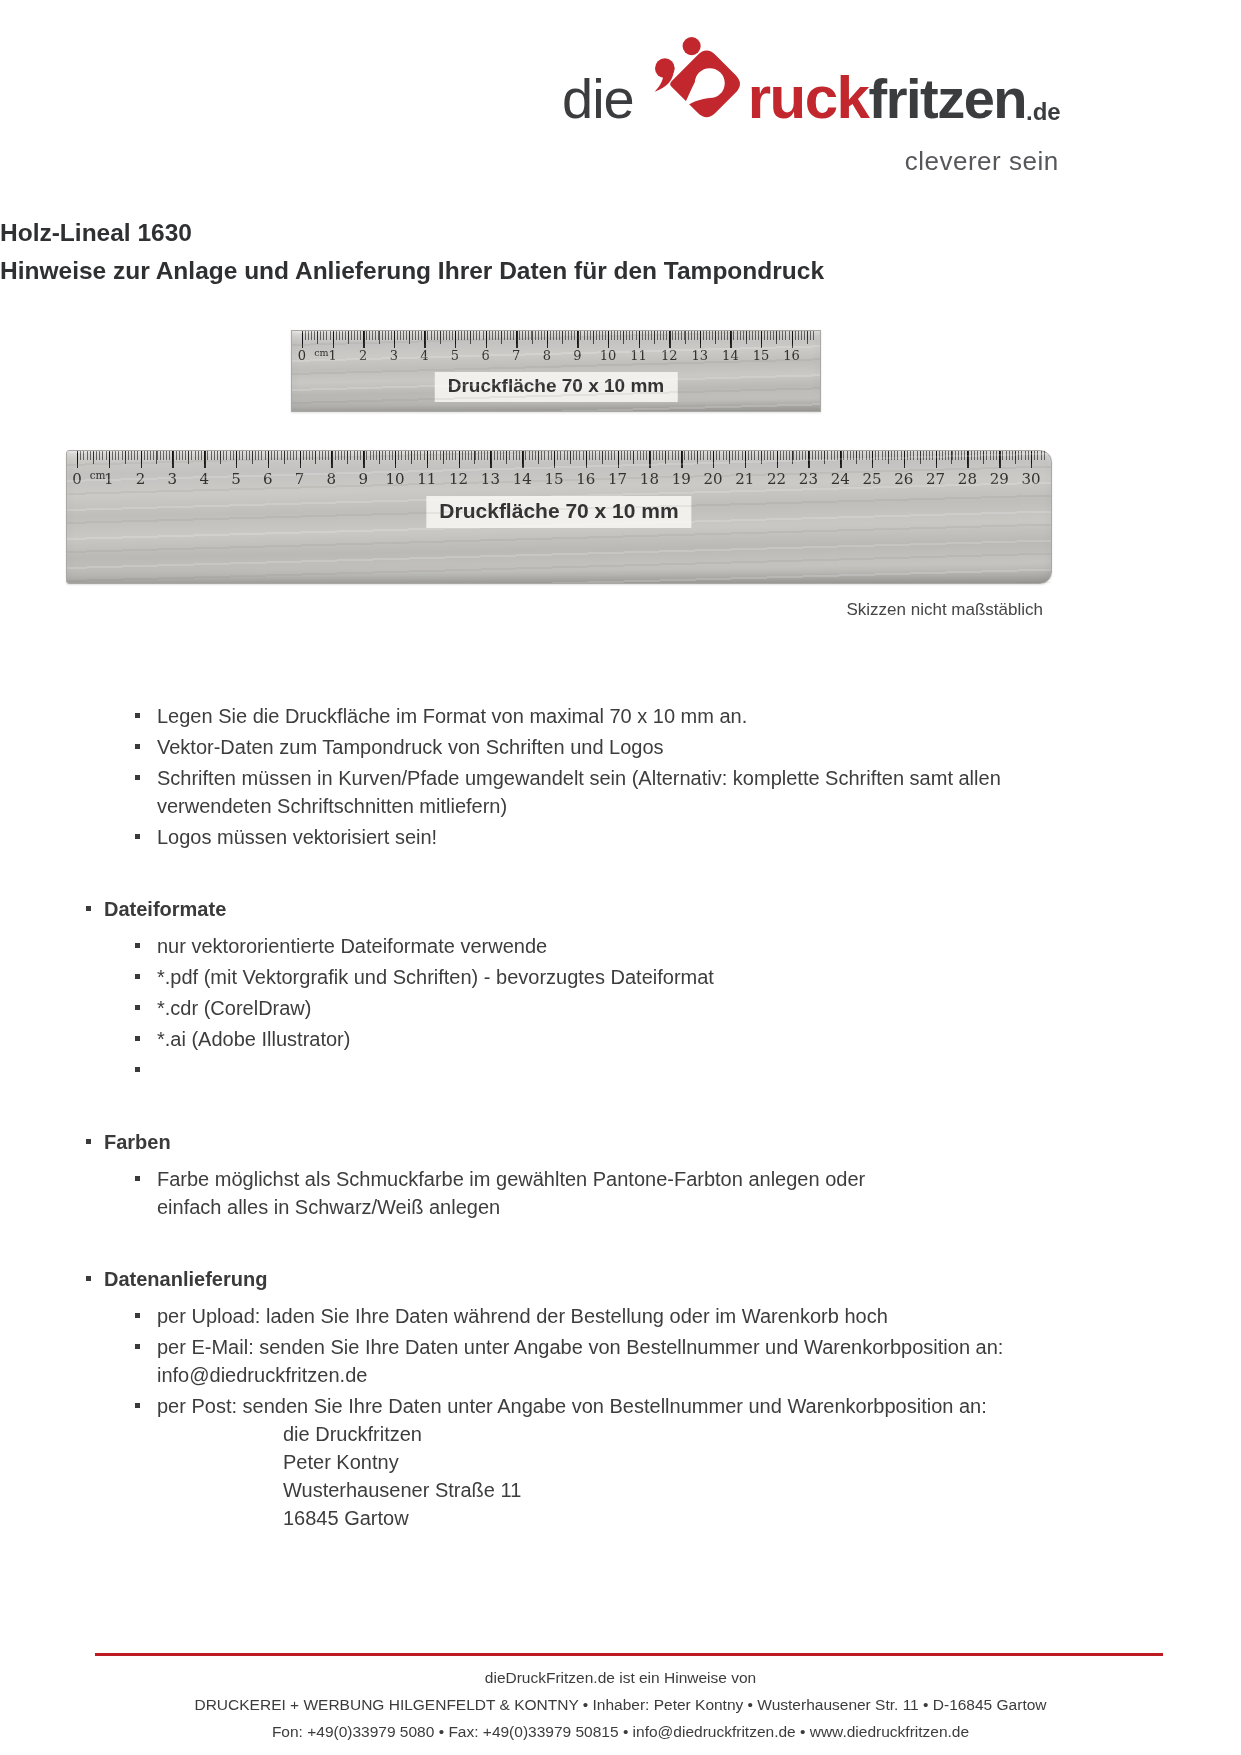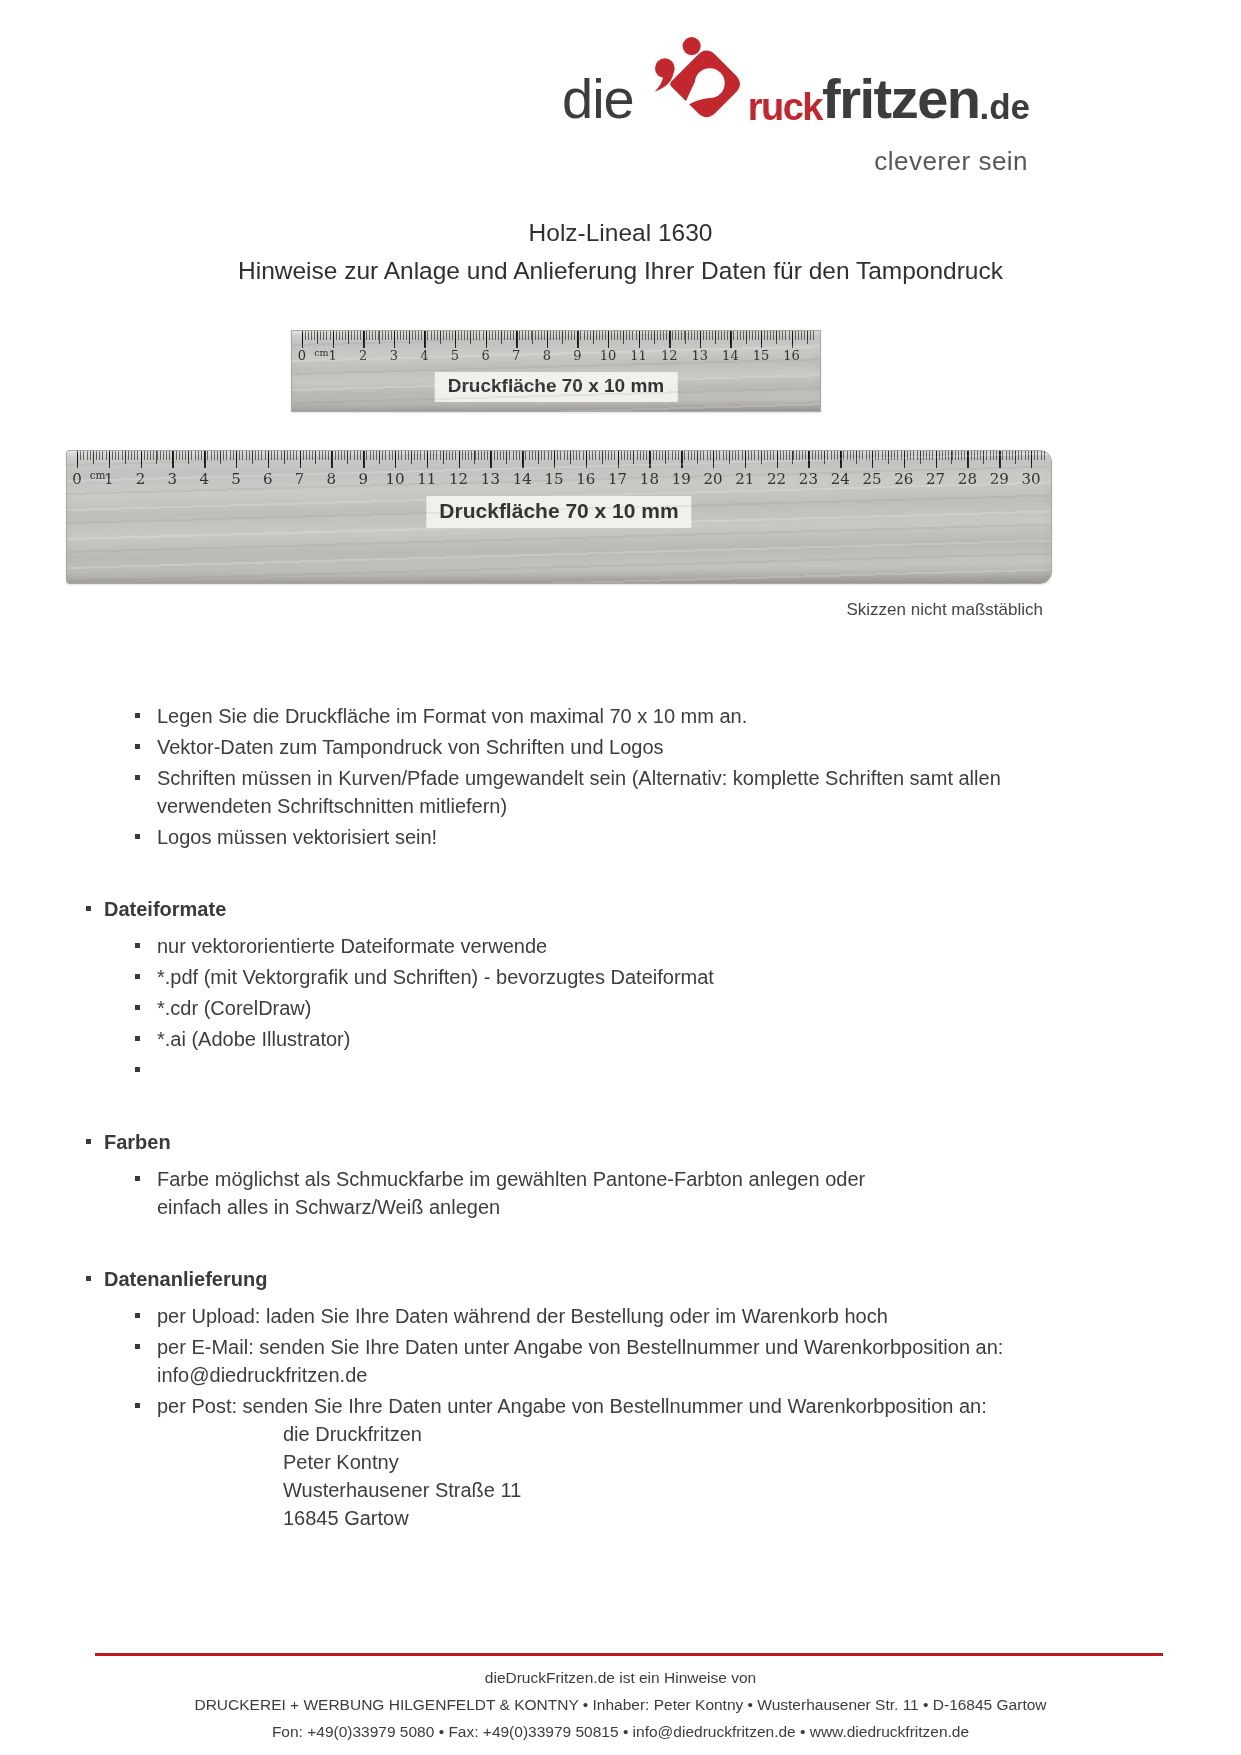--- a/index.html
+++ b/index.html
@@ -5,27 +5,27 @@
   html,body{margin:0;padding:0;}
   body{
     width:1241px;height:1755px;position:relative;background:#ffffff;
     font-family:"Liberation Sans",sans-serif;color:#3d3d3d;overflow:hidden;
   }
   
   .logo{position:absolute;top:34px;left:562px;}
   .logo-row{display:flex;align-items:flex-end;line-height:.92;}
   .logo-die{font-size:56px;color:#3b3c3e;letter-spacing:-1px;padding-bottom:4px;}
   .logo-icon{margin:0 2px 0 8px;}
-  .logo-ruck{font-size:38px;font-weight:700;color:#c2272d;letter-spacing:-1.5px;padding-bottom:4px;}
+  .logo-ruck{font-size:60px;font-weight:700;color:#c2272d;letter-spacing:-1.5px;padding-bottom:4px;}
   .logo-fritzen{font-size:56px;font-weight:700;color:#3b3c3e;letter-spacing:-1.5px;padding-bottom:4px;}
-  .logo-de{font-size:35px;font-weight:700;color:#3b3c3e;padding-bottom:6px;}
+  .logo-de{font-size:24px;font-weight:700;color:#3b3c3e;padding-bottom:6px;}
   .logo-tagline{text-align:right;font-size:26px;color:#56575b;margin-top:17px;letter-spacing:.5px;padding-right:2px;}
   
-  .title-block{position:absolute;top:214px;left:0;width:100%;text-align:center;
-    font-weight:400;color:#2f3032;font-size:24.5px;line-height:38px;}
+  .title-block{position:absolute;top:214px;left:0;width:100%;text-align:left;
+    font-weight:700;color:#2f3032;font-size:24.5px;line-height:38px;}
   
   .ruler{position:absolute;border:1px solid #a9a8a5;
     background:linear-gradient(179deg,#cfcecb 0%,#c3c2c0 16%,#cbcac7 30%,#bfbebb 44%,#c9c8c5 58%,#bab9b6 72%,#c5c4c1 86%,#b1b0ad 100%);
     box-shadow:inset 0 -12px 14px -8px rgba(80,78,74,.38), inset 0 8px 10px -6px rgba(255,255,255,.55), 0 1px 2px rgba(0,0,0,.12);}
   .ruler::after{content:"";position:absolute;inset:0;pointer-events:none;
     background:repeating-linear-gradient(178.4deg,rgba(255,255,255,.16) 0 2px,transparent 2px 13px,rgba(115,110,102,.10) 13px 15px,transparent 15px 29px);}
   #ruler1{left:291px;top:330px;width:528px;height:80px;--cm:30.6px;--half:15.3px;--mm:3.06px;}
   #ruler2{left:66px;top:450px;width:984px;height:132px;--cm:31.8px;--half:15.9px;--mm:3.18px;border-radius:3px 12px 12px 3px;}
   .ticks{position:absolute;top:0;left:10px;right:6px;pointer-events:none;}
   .tk1{height:9px;background:repeating-linear-gradient(to right,rgba(30,28,26,.62) 0 1px,transparent 1px var(--mm));}

